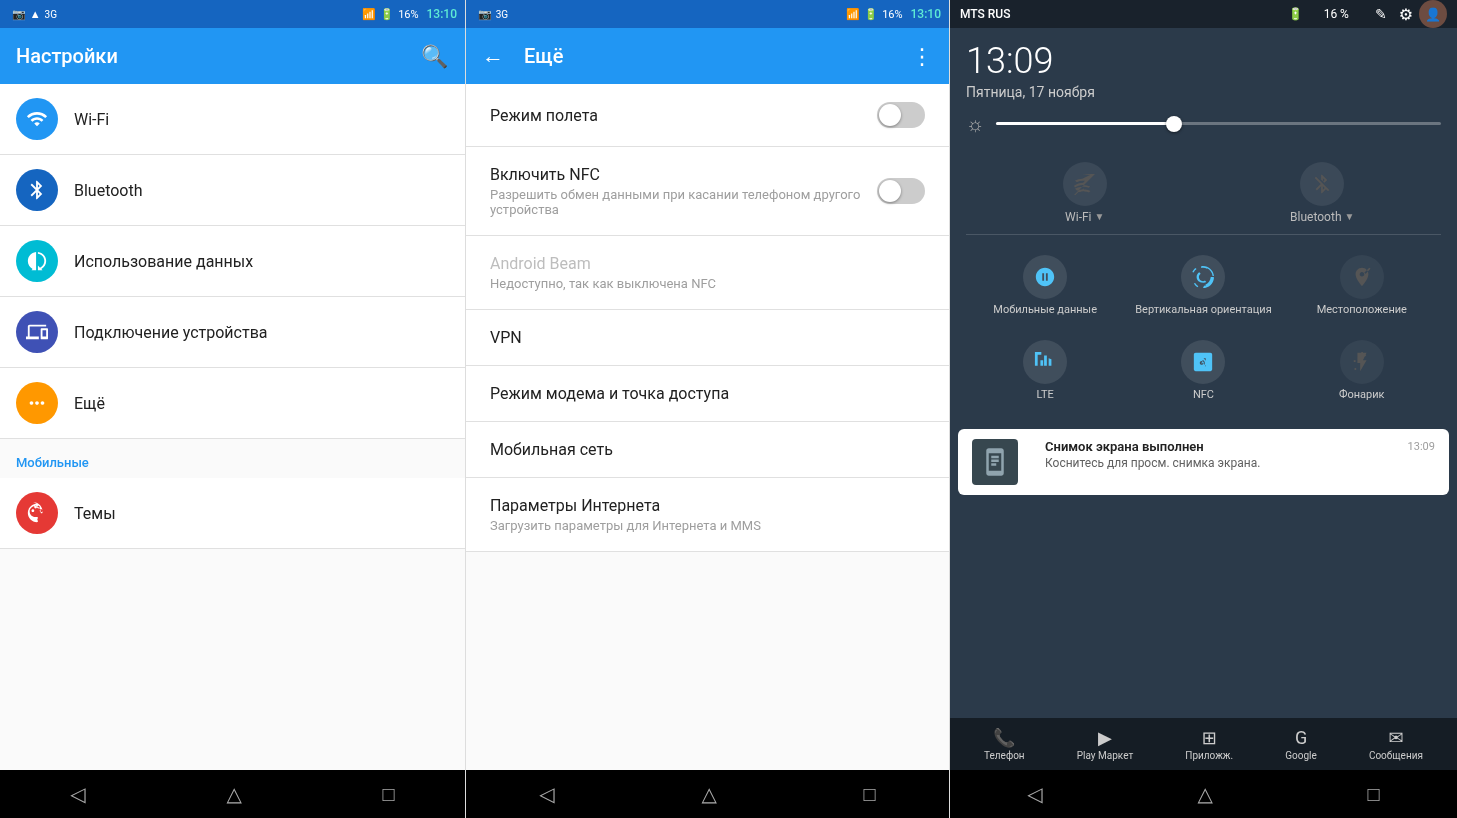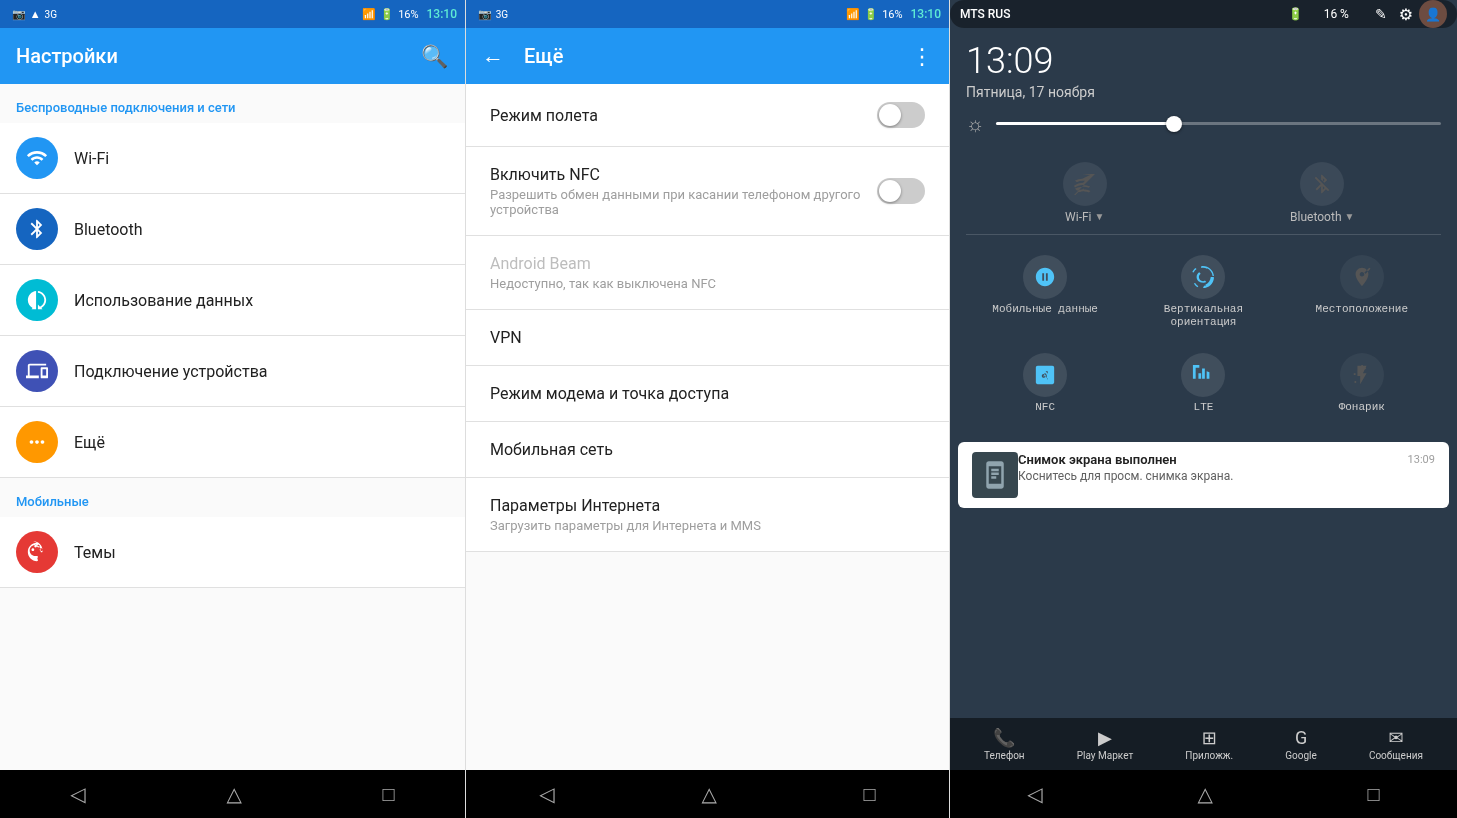--- a/index.html
+++ b/index.html
@@ -195,21 +195,20 @@
       box-shadow: 0 1px 3px rgba(0,0,0,0.4);
     }
 
     
     .notif-status-bar {
       height: 28px;
       background: rgba(0,0,0,0.5);
       display: flex;
       align-items: center;
       padding: 0 8px;
-      border-radius: 14px;
     }
     .notif-header {
       padding: 14px 16px 4px 16px;
     }
     .notif-time {
       color: #fff;
       font-size: 36px;
       font-weight: 300;
       line-height: 1.1;
     }
@@ -252,21 +251,20 @@
       top: -6px;
       left: calc(40% - 8px);
       box-shadow: 0 1px 3px rgba(0,0,0,0.5);
     }
 
     
     .quick-tiles {
       display: flex;
       flex-wrap: wrap;
       padding: 8px 16px;
-      font-family: Liberation Mono, monospace;
     }
     .quick-tile {
       width: 33.33%;
       display: flex;
       flex-direction: column;
       align-items: center;
       padding: 12px 8px;
       cursor: pointer;
       gap: 4px;
     }
@@ -334,21 +332,21 @@
     }
 
     
     .notif-card {
       margin: 8px 8px 15px;
       background: #fff;
       border-radius: 6px;
       padding: 10px 14px;
       display: flex;
       align-items: flex-start;
-      gap: 0;
+      gap: 27px;
     }
     .notif-card-img {
       width: 46px;
       height: 46px;
       background: #37474f;
       border-radius: 4px;
       flex-shrink: 0;
       display: flex;
       align-items: center;
       justify-content: center;
@@ -423,21 +421,20 @@
     <span class="status-bar-icon">16%</span>
     <span class="status-bar-time">13:10</span>
   </div>
 
   <div class="app-bar">
     <span class="app-bar-title">Настройки</span>
     <span class="app-bar-icon">🔍</span>
   </div>
 
   <div class="settings-list">
-    <div class="section-header">Беспроводные подключения и сети</div>
 
     <div class="settings-item">
       <div class="settings-icon icon-wifi">
         <svg width="22" height="22" viewBox="0 0 24 24" fill="white">
           <path d="M1 9l2 2c5-5 13-5 18 0l2-2C16.93 2.93 7.08 2.93 1 9zm8 8l3 3 3-3a4.237 4.237 0 00-6 0zm-4-4l2 2a7 7 0 0110 0l2-2C15.14 9.14 8.87 9.14 5 13z"></path>
         </svg>
       </div>
       <span class="settings-item-text">Wi-Fi</span>
     </div>
 
@@ -649,33 +646,33 @@
         <svg width="22" height="22" viewBox="0 0 24 24" fill="#555">
           <path d="M12 2C8.13 2 5 5.13 5 9c0 5.25 7 13 7 13s7-7.75 7-13c0-3.87-3.13-7-7-7zm0 9.5c-1.38 0-2.5-1.12-2.5-2.5s1.12-2.5 2.5-2.5 2.5 1.12 2.5 2.5-1.12 2.5-2.5 2.5z M14.5 7.41l5.41-5.41L21.34 3 15.93 8.41 14.5 7.41z"></path>
         </svg>
       </div>
       <span class="quick-tile-label">Местоположение</span>
     </div>
 
     <div class="quick-tile">
       <div class="quick-tile-icon">
         <svg width="22" height="22" viewBox="0 0 24 24" fill="#4fc3f7">
-          <path d="M20 2H4c-1.1 0-2 .9-2 2v16c0 1.1.9 2 2 2h16c1.1 0 2-.9 2-2V4c0-1.1-.9-2-2-2zm-5 14.5h-2v-5l-2 2.51V11l2-2.5V8h2v8.5zm-4.5-3c.28 0 .5-.22.5-.5s-.22-.5-.5-.5-.5.22-.5.5.22.5.5.5zm0 1.5c-1.1 0-2-.9-2-2s.9-2 2-2 2 .9 2 2-.9 2-2 2zm0-7c-2.76 0-5 2.24-5 5s2.24 5 5 5 5-2.24 5-5-2.24-5-5-5zm0 8.5c-1.93 0-3.5-1.57-3.5-3.5s1.57-3.5 3.5-3.5 3.5 1.57 3.5 3.5-1.57 3.5-3.5 3.5z"></path>
-        </svg>
-      </div>
-      <span class="quick-tile-label">NFC</span>
+          <path d="M1 1v15h3V4h4V1zm6 9v6h3v-6zm4-5v11h3V5zm5 3v8h3V9z"></path>
+        </svg>
+      </div>
+      <span class="quick-tile-label">LTE</span>
     </div>
 
     <div class="quick-tile">
       <div class="quick-tile-icon">
         <svg width="22" height="22" viewBox="0 0 24 24" fill="#4fc3f7">
-          <path d="M1 1v15h3V4h4V1zm6 9v6h3v-6zm4-5v11h3V5zm5 3v8h3V9z"></path>
-        </svg>
-      </div>
-      <span class="quick-tile-label">LTE</span>
+          <path d="M20 2H4c-1.1 0-2 .9-2 2v16c0 1.1.9 2 2 2h16c1.1 0 2-.9 2-2V4c0-1.1-.9-2-2-2zm-5 14.5h-2v-5l-2 2.51V11l2-2.5V8h2v8.5zm-4.5-3c.28 0 .5-.22.5-.5s-.22-.5-.5-.5-.5.22-.5.5.22.5.5.5zm0 1.5c-1.1 0-2-.9-2-2s.9-2 2-2 2 .9 2 2-.9 2-2 2zm0-7c-2.76 0-5 2.24-5 5s2.24 5 5 5 5-2.24 5-5-2.24-5-5-5zm0 8.5c-1.93 0-3.5-1.57-3.5-3.5s1.57-3.5 3.5-3.5 3.5 1.57 3.5 3.5-1.57 3.5-3.5 3.5z"></path>
+        </svg>
+      </div>
+      <span class="quick-tile-label">NFC</span>
     </div>
 
     <div class="quick-tile">
       <div class="quick-tile-icon disabled">
         <svg width="22" height="22" viewBox="0 0 24 24" fill="#555">
           <path d="M7 2v11h3v9l7-12h-4l4-8z M16.71 4.71l-1.42-1.42-1.41 1.41 1.41 1.42 1.42-1.41zM13 1h-2v2h2V1zm-8 9H3v2h2v-2zm7-7.71L10.59 1.88 9.17 3.29l1.42 1.42L11 4.29V1.29zM4.71 18.29l-1.42 1.42 1.41 1.41 1.42-1.42-1.41-1.41z"></path>
         </svg>
       </div>
       <span class="quick-tile-label">Фонарик</span>
     </div>

